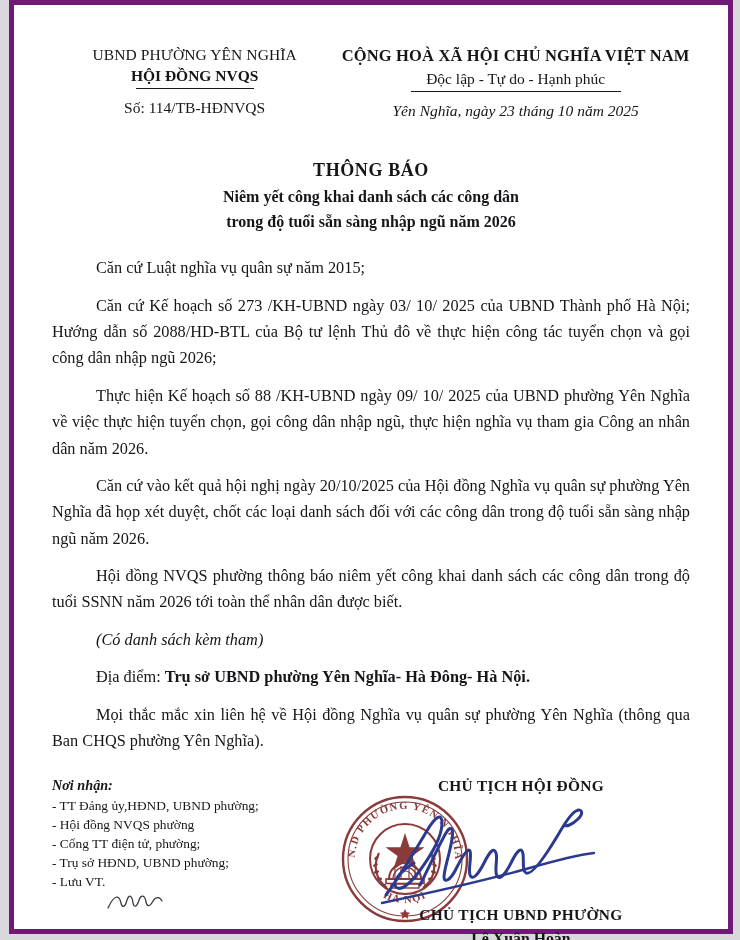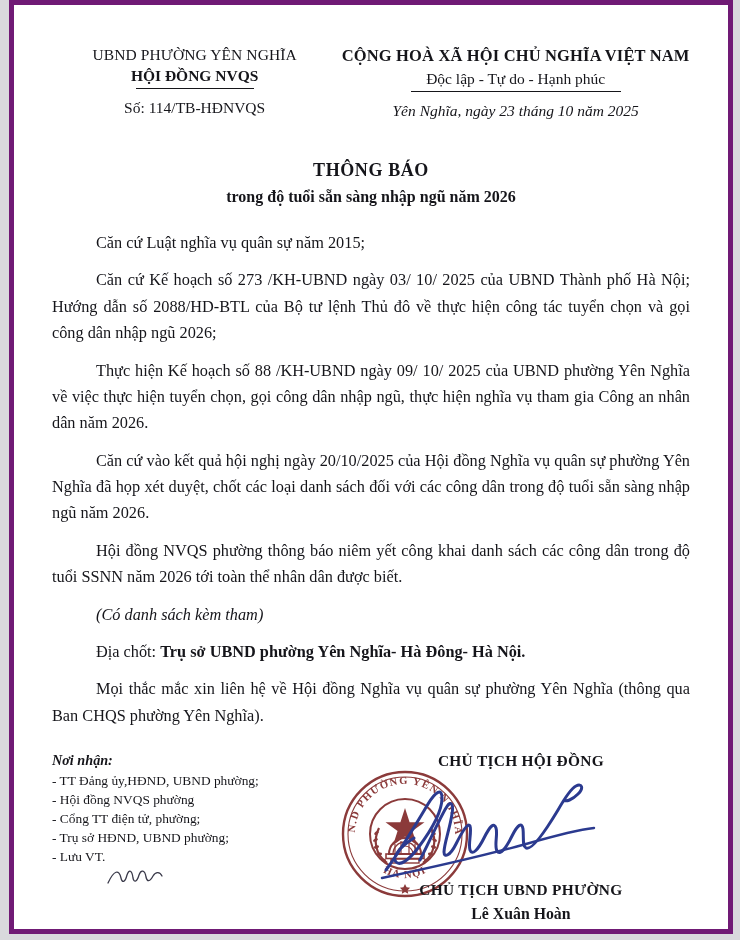--- a/index.html
+++ b/index.html
@@ -220,38 +220,39 @@
         <div class="h-nation">CỘNG HOÀ XÃ HỘI CHỦ NGHĨA VIỆT NAM</div>
         <div class="h-motto">Độc lập - Tự do - Hạnh phúc</div>
         <div class="rule-med"></div>
         <div class="h-place">Yên Nghĩa, ngày 23 tháng 10 năm 2025</div>
       </div>
 
     </div>
 
     <div class="title-block">
       <div class="t-main">THÔNG BÁO</div>
+      <div class="t-sub">Niêm yết công khai danh sách các công dân</div>
       <div class="t-sub">trong độ tuổi sẵn sàng nhập ngũ năm 2026</div>
     </div>
 
     <div class="body-block">
 
       <p class="para no-just">Căn cứ Luật nghĩa vụ quân sự năm 2015;</p>
 
       <p class="para">Căn cứ Kế hoạch số 273 /KH-UBND ngày 03/ 10/ 2025 của UBND Thành phố Hà Nội; Hướng dẫn số 2088/HD-BTL của Bộ tư lệnh Thủ đô về thực hiện công tác tuyển chọn và gọi công dân nhập ngũ 2026;</p>
 
       <p class="para">Thực hiện Kế hoạch số 88 /KH-UBND ngày 09/ 10/ 2025 của UBND phường Yên Nghĩa về việc thực hiện tuyển chọn, gọi công dân nhập ngũ, thực hiện nghĩa vụ tham gia Công an nhân dân năm 2026.</p>
 
       <p class="para">Căn cứ vào kết quả hội nghị ngày 20/10/2025 của Hội đồng Nghĩa vụ quân sự phường Yên Nghĩa đã họp xét duyệt, chốt các loại danh sách đối với các công dân trong độ tuổi sẵn sàng nhập ngũ năm 2026.</p>
 
       <p class="para">Hội đồng NVQS phường thông báo niêm yết công khai danh sách các công dân trong độ tuổi SSNN năm 2026 tới toàn thể nhân dân được biết.</p>
 
       <p class="para no-just italic">(Có danh sách kèm tham)</p>
 
-      <p class="para no-just"><span>Địa chốt: </span><b>Trụ sở UBND phường Yên Nghĩa- Hà Đông- Hà Nội.</b></p>
+      <p class="para no-just"><span>Địa điểm: </span><b>Trụ sở UBND phường Yên Nghĩa- Hà Đông- Hà Nội.</b></p>
 
       <p class="para">Mọi thắc mắc xin liên hệ về Hội đồng Nghĩa vụ quân sự phường Yên Nghĩa (thông qua Ban CHQS phường Yên Nghĩa).</p>
 
     </div>
 
     <div class="footer">
 
       <div class="recipients">
         <div class="r-title">Nơi nhận:</div>
 

